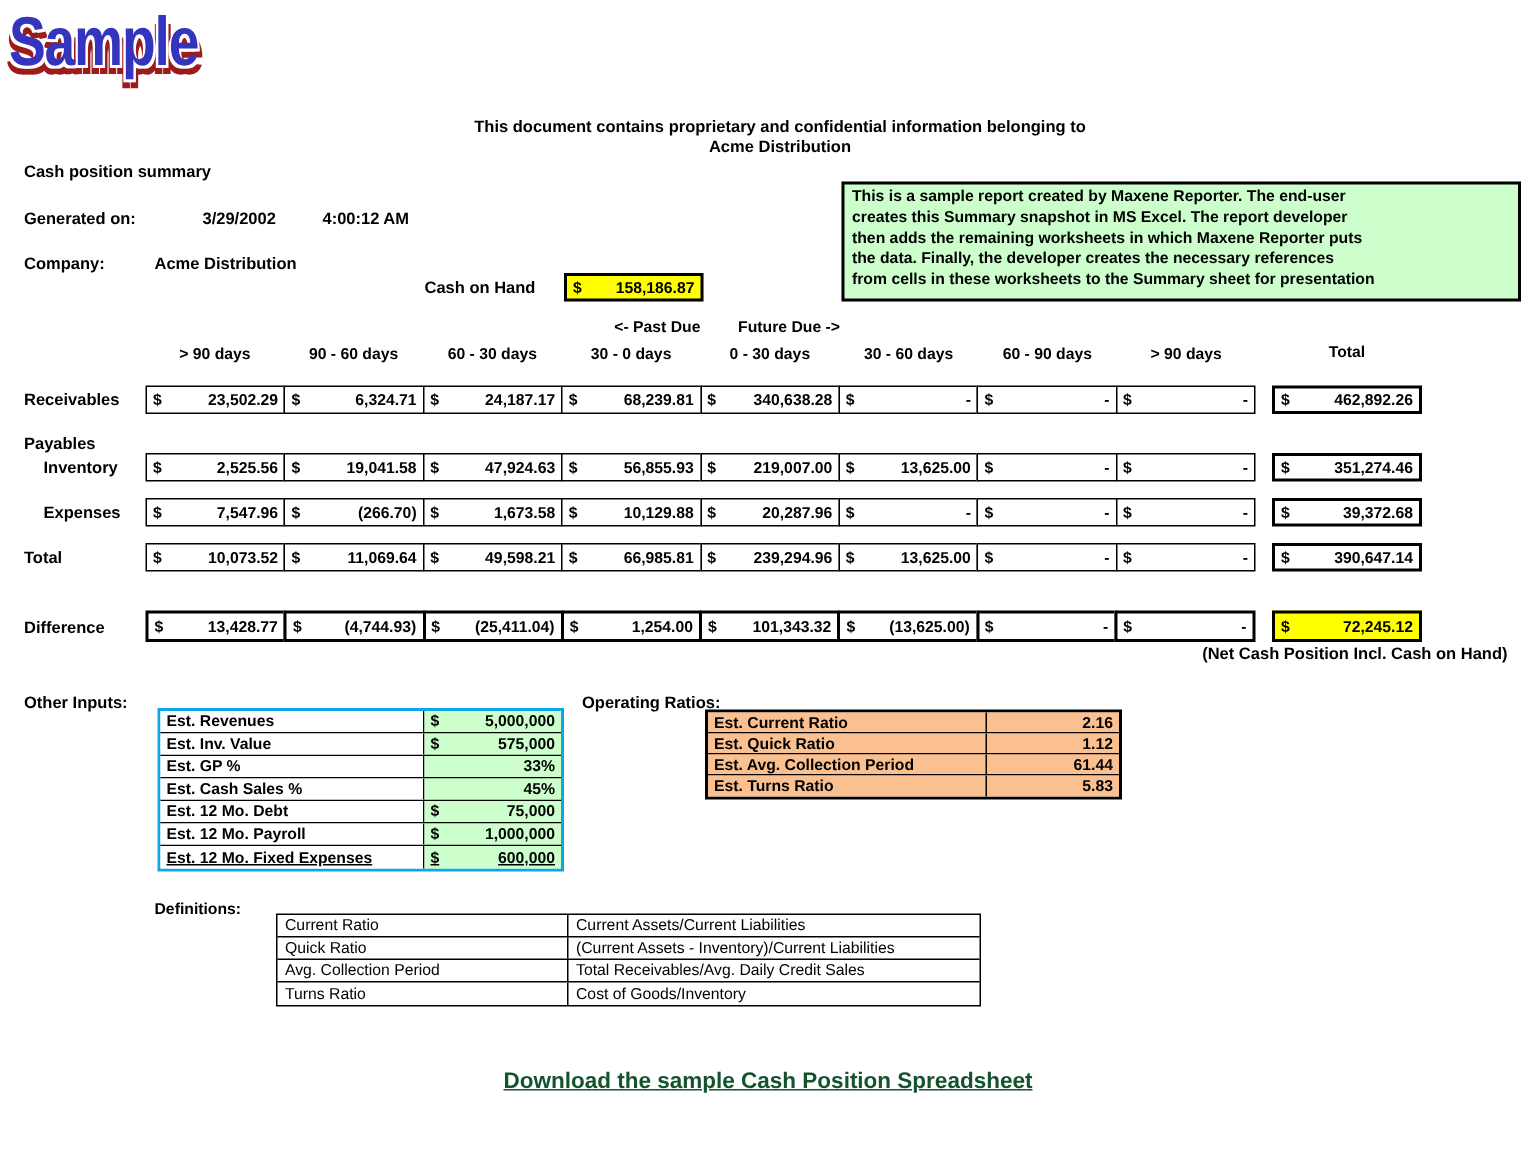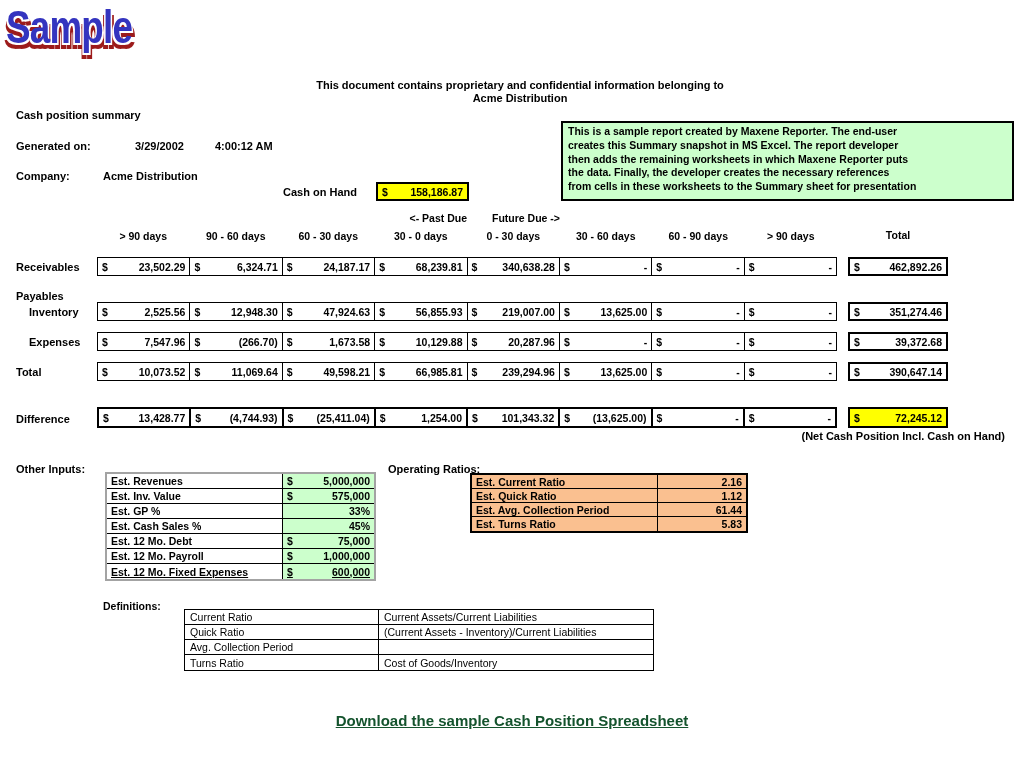--- a/index.html
+++ b/index.html
@@ -62,21 +62,21 @@
   .tcell {
     position: absolute; left: 848px; width: 100px; height: 19px;
     border: 2px solid #000; background: #fff;
     display: flex; justify-content: space-between; align-items: center;
     padding: 0 4px; font-size: 10.5px; font-weight: bold;
   }
   .tcell.yellow { background: #FFFF00; height: 21px; }
   .netnote { position: absolute; left: 657px; top: 430px; width: 348px; text-align: right; font-size: 11px; font-weight: bold; }
 
   
-  .oi-table { position: absolute; left: 105px; top: 472px; width: 271px; border: 2px solid #a3a3a3; }
+  .oi-table { position: absolute; left: 105px; top: 472px; width: 271px; border: 2px solid #0ea5e9; }
   .oi-row { display: flex; height: 15px; border-bottom: 1px solid #000; font-size: 10.5px; font-weight: bold; }
   .oi-row:last-child { border-bottom: none; text-decoration: underline; }
   .oi-row .l { width: 176px; border-right: 1px solid #000; background: #fff; display: flex; align-items: center; padding: 0 4px; white-space: nowrap; }
   .oi-row .v { flex: 1; background: #CCFFCC; display: flex; justify-content: space-between; align-items: center; padding: 0 4px; white-space: nowrap; }
 
   
   .or-table { position: absolute; left: 470px; top: 473px; width: 278px; border: 2px solid #000; text-align: center; }
   .or-row { display: flex; height: 14px; border-bottom: 1px solid #000; font-size: 10.5px; font-weight: bold; background: #FAC090; }
   .or-row:last-child { border-bottom: none; }
   .or-row .l { width: 186px; border-right: 1px solid #000; display: flex; align-items: center; padding: 0 4px; white-space: nowrap; }
@@ -178,21 +178,21 @@
 <div class="lbl" style="left:16px;top:290px">Payables</div>
 
 <div class="lbl" style="left:29px;top:306px">Inventory</div>
 <div class="cells" style="top:302px">
   <div class="cell">
       <span>$</span>
       <span>2,525.56</span>
     </div>
   <div class="cell">
       <span>$</span>
-      <span>12,948.30</span>
+      <span>19,041.58</span>
     </div>
   <div class="cell">
       <span>$</span>
       <span>47,924.63</span>
     </div>
   <div class="cell">
       <span>$</span>
       <span>56,855.93</span>
     </div>
   <div class="cell">
@@ -416,20 +416,21 @@
   <div class="def-row">
       <div class="t">Current Ratio</div>
       <div class="d">Current Assets/Current Liabilities</div>
     </div>
   <div class="def-row">
       <div class="t">Quick Ratio</div>
       <div class="d">(Current Assets - Inventory)/Current Liabilities</div>
     </div>
   <div class="def-row">
       <div class="t">Avg. Collection Period</div>
+      <div class="d">Total Receivables/Avg. Daily Credit Sales</div>
     </div>
   <div class="def-row">
       <div class="t">Turns Ratio</div>
       <div class="d">Cost of Goods/Inventory</div>
     </div>
 </div>
 
 <a class="dl-link" href="#">Download the sample Cash Position Spreadsheet</a>
 
 </body></html>

